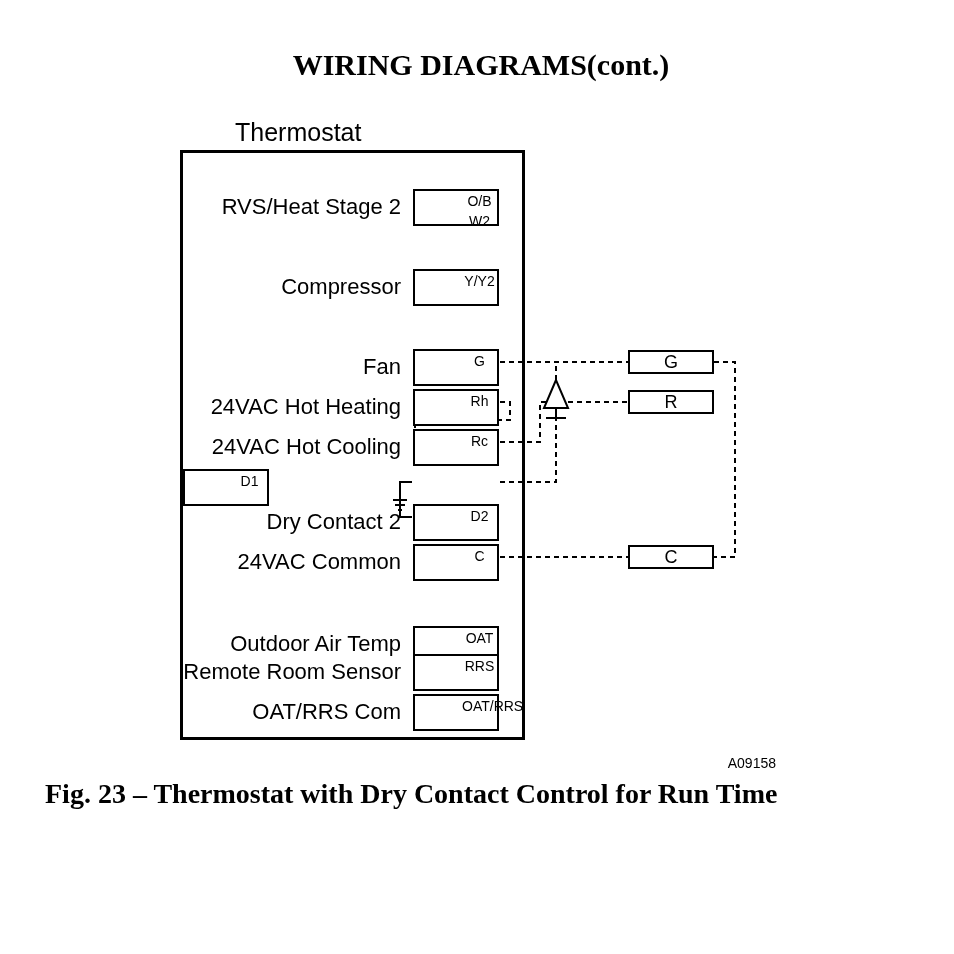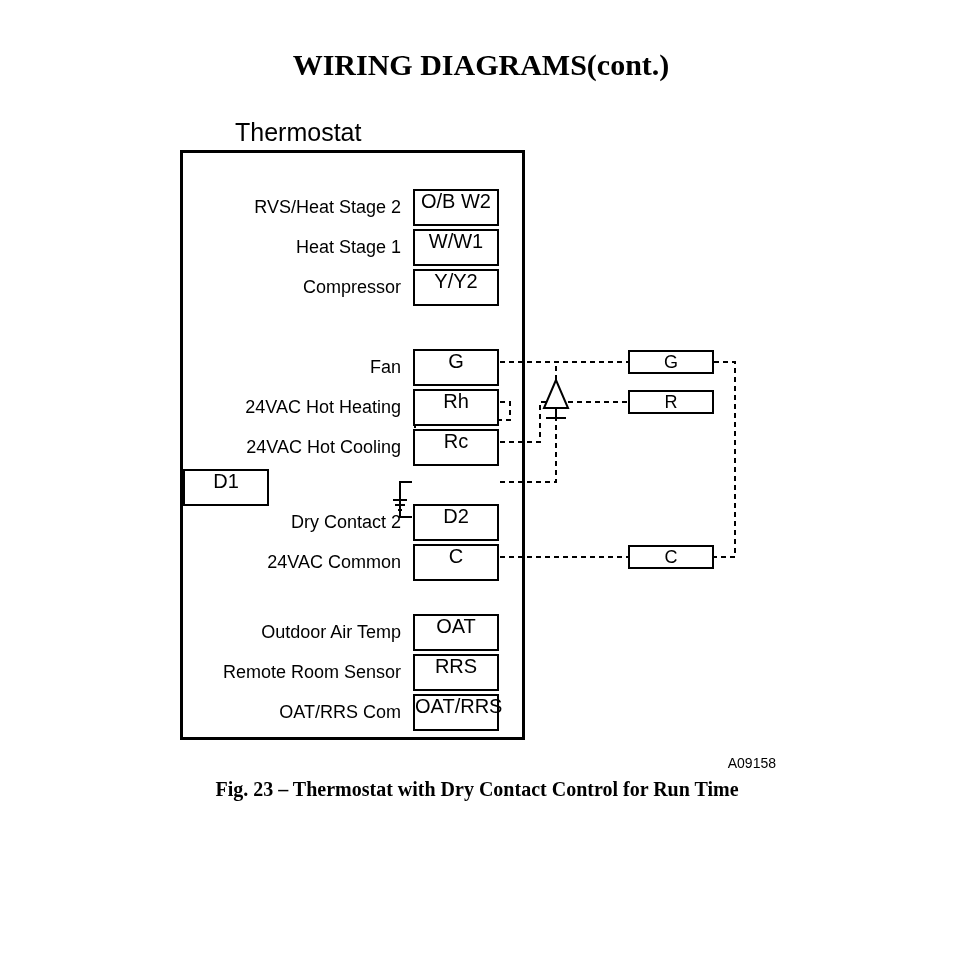--- a/index.html
+++ b/index.html
@@ -40,32 +40,33 @@
     left: 0;
     width: 100%;
     height: 28px;
     display: flex;
     align-items: center;
   }
   .row-label {
     width: 230px;
     text-align: right;
     padding-right: 12px;
-    font-size: 18px;
+    font-size: 22px;
   }
   .terminal {
     width: 86px;
     height: 37px;
     border: 2px solid #000;
     text-align: center;
-    font-size: 20px;
+    font-size: 14px;
     line-height: 20px;
     background: #fff;
     position: relative;
     z-index: 2;
+    padding-left: 47px;
   }
   .ext-terminal {
     position: absolute;
     width: 86px;
     height: 24px;
     border: 2px solid #000;
     text-align: center;
     font-size: 18px;
     line-height: 20px;
     background: #fff;
@@ -74,24 +75,24 @@
   .code {
     position: absolute;
     right: 178px;
     top: 755px;
     font-size: 14px;
   }
   .caption {
     position: absolute;
     top: 778px;
     width: 100%;
-    text-align: center;
     font-family: "Times New Roman", Times, serif;
     font-weight: bold;
-    font-size: 20px;
+    font-size: 28px;
+    padding-left: 45px;
   }
   .pagenum {
     position: absolute;
     top: 870px;
     width: 100%;
     text-align: right;
     font-family: "Times New Roman", Times, serif;
     font-size: 22px;
     margin-left: 40px;
   }
@@ -109,24 +110,20 @@
 <div class="page-title">WIRING DIAGRAMS(cont.)</div>
 
 <div class="thermo-label">Thermostat</div>
 
 <div class="diagram-box">
 
   <div class="row" style="top:40px">
     <div class="row-label">RVS/Heat Stage 2</div>
     <div class="terminal">O/B W2</div>
   </div>
-  <div class="row" style="top:80px">
-    <div class="row-label">Heat Stage 1</div>
-    <div class="terminal">W/W1</div>
-  </div>
   <div class="row" style="top:120px">
     <div class="row-label">Compressor</div>
     <div class="terminal">Y/Y2</div>
   </div>
   <div class="row" style="top:200px">
     <div class="row-label">Fan</div>
     <div class="terminal">G</div>
   </div>
   <div class="row" style="top:240px">
     <div class="row-label">24VAC Hot Heating</div>
@@ -141,21 +138,21 @@
   </div>
   <div class="row" style="top:355px">
     <div class="row-label">Dry Contact 2</div>
     <div class="terminal">D2</div>
   </div>
   <div class="row" style="top:395px">
     <div class="row-label">24VAC Common</div>
     <div class="terminal">C</div>
   </div>
 
-  <div class="row" style="top:465px">
+  <div class="row" style="top:477px">
     <div class="row-label">Outdoor Air Temp</div>
     <div class="terminal">OAT</div>
   </div>
   <div class="row" style="top:505px">
     <div class="row-label">Remote Room Sensor</div>
     <div class="terminal">RRS</div>
   </div>
   <div class="row" style="top:545px">
     <div class="row-label">OAT/RRS Com</div>
     <div class="terminal">OAT/RRS</div>

